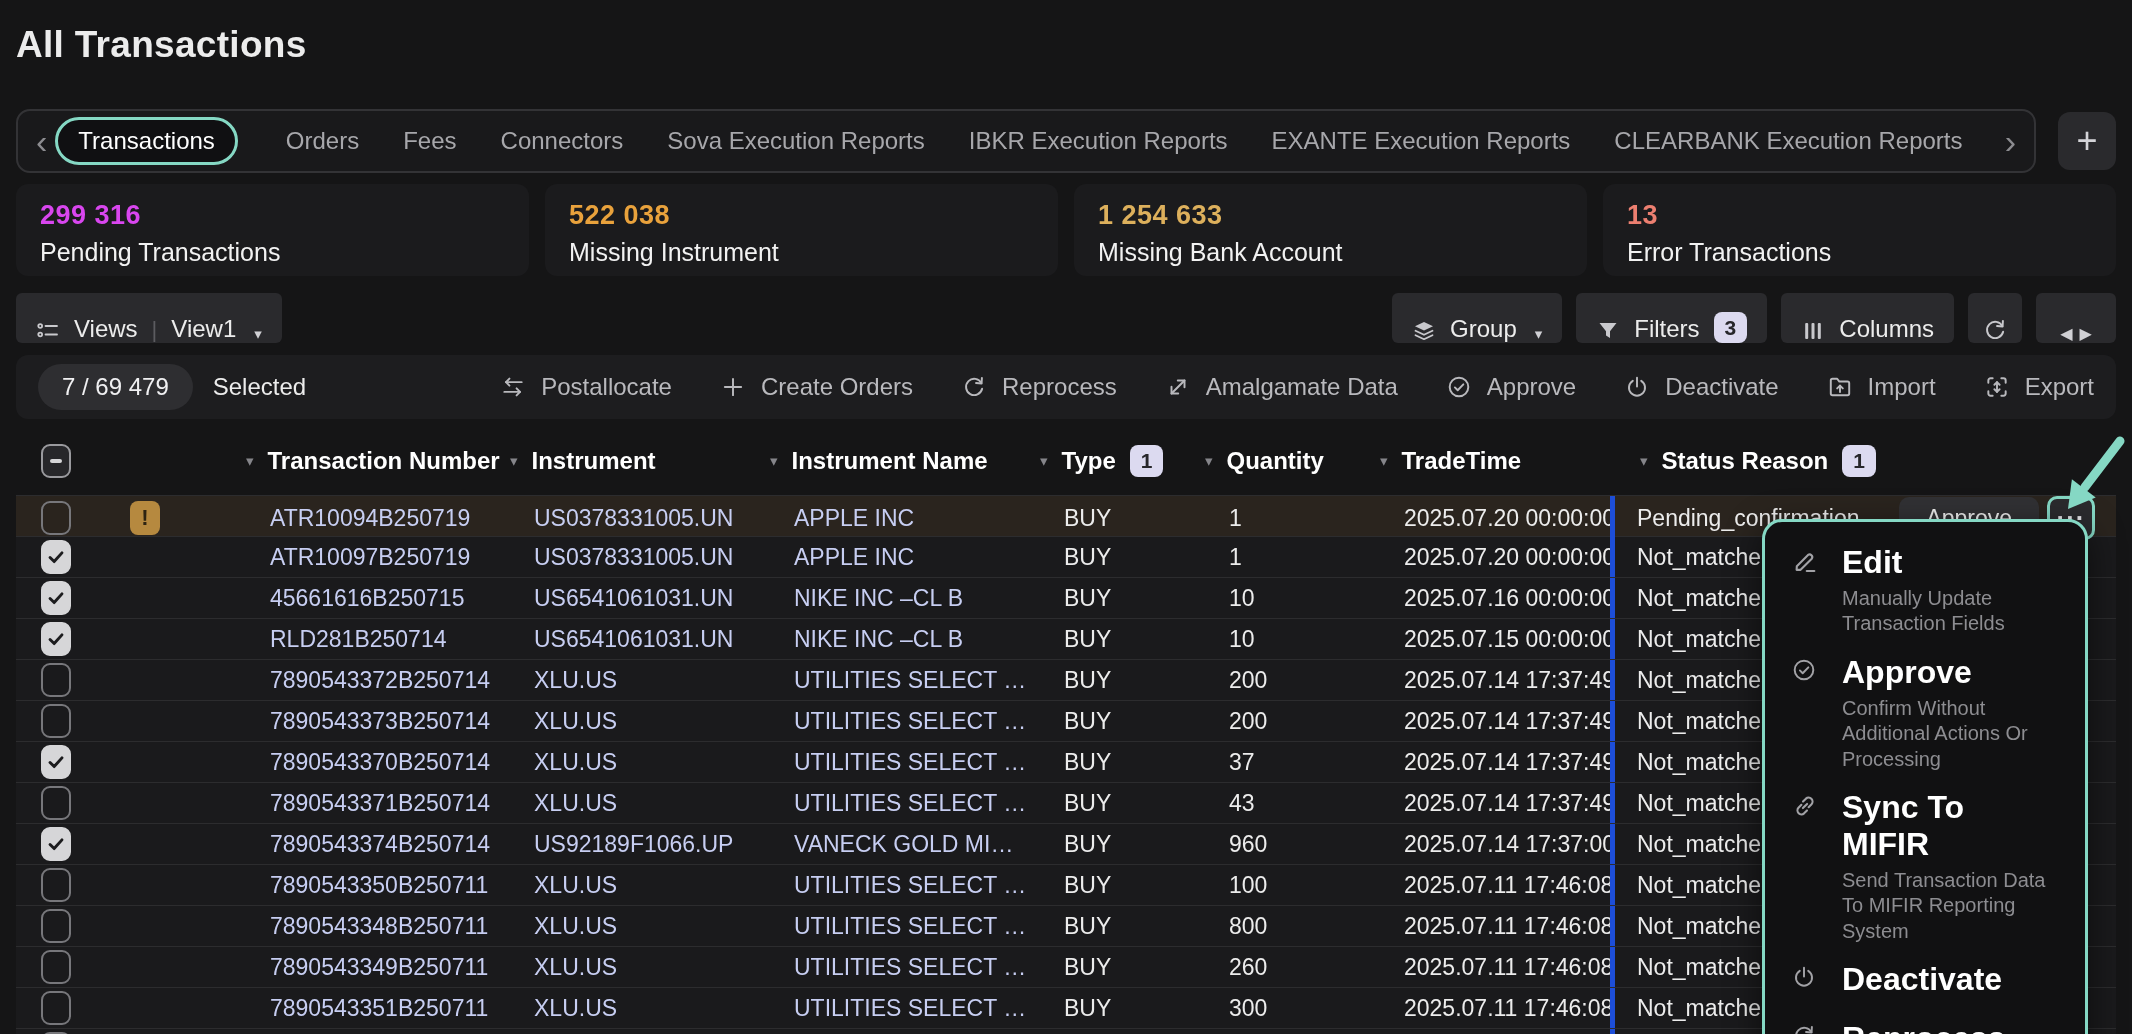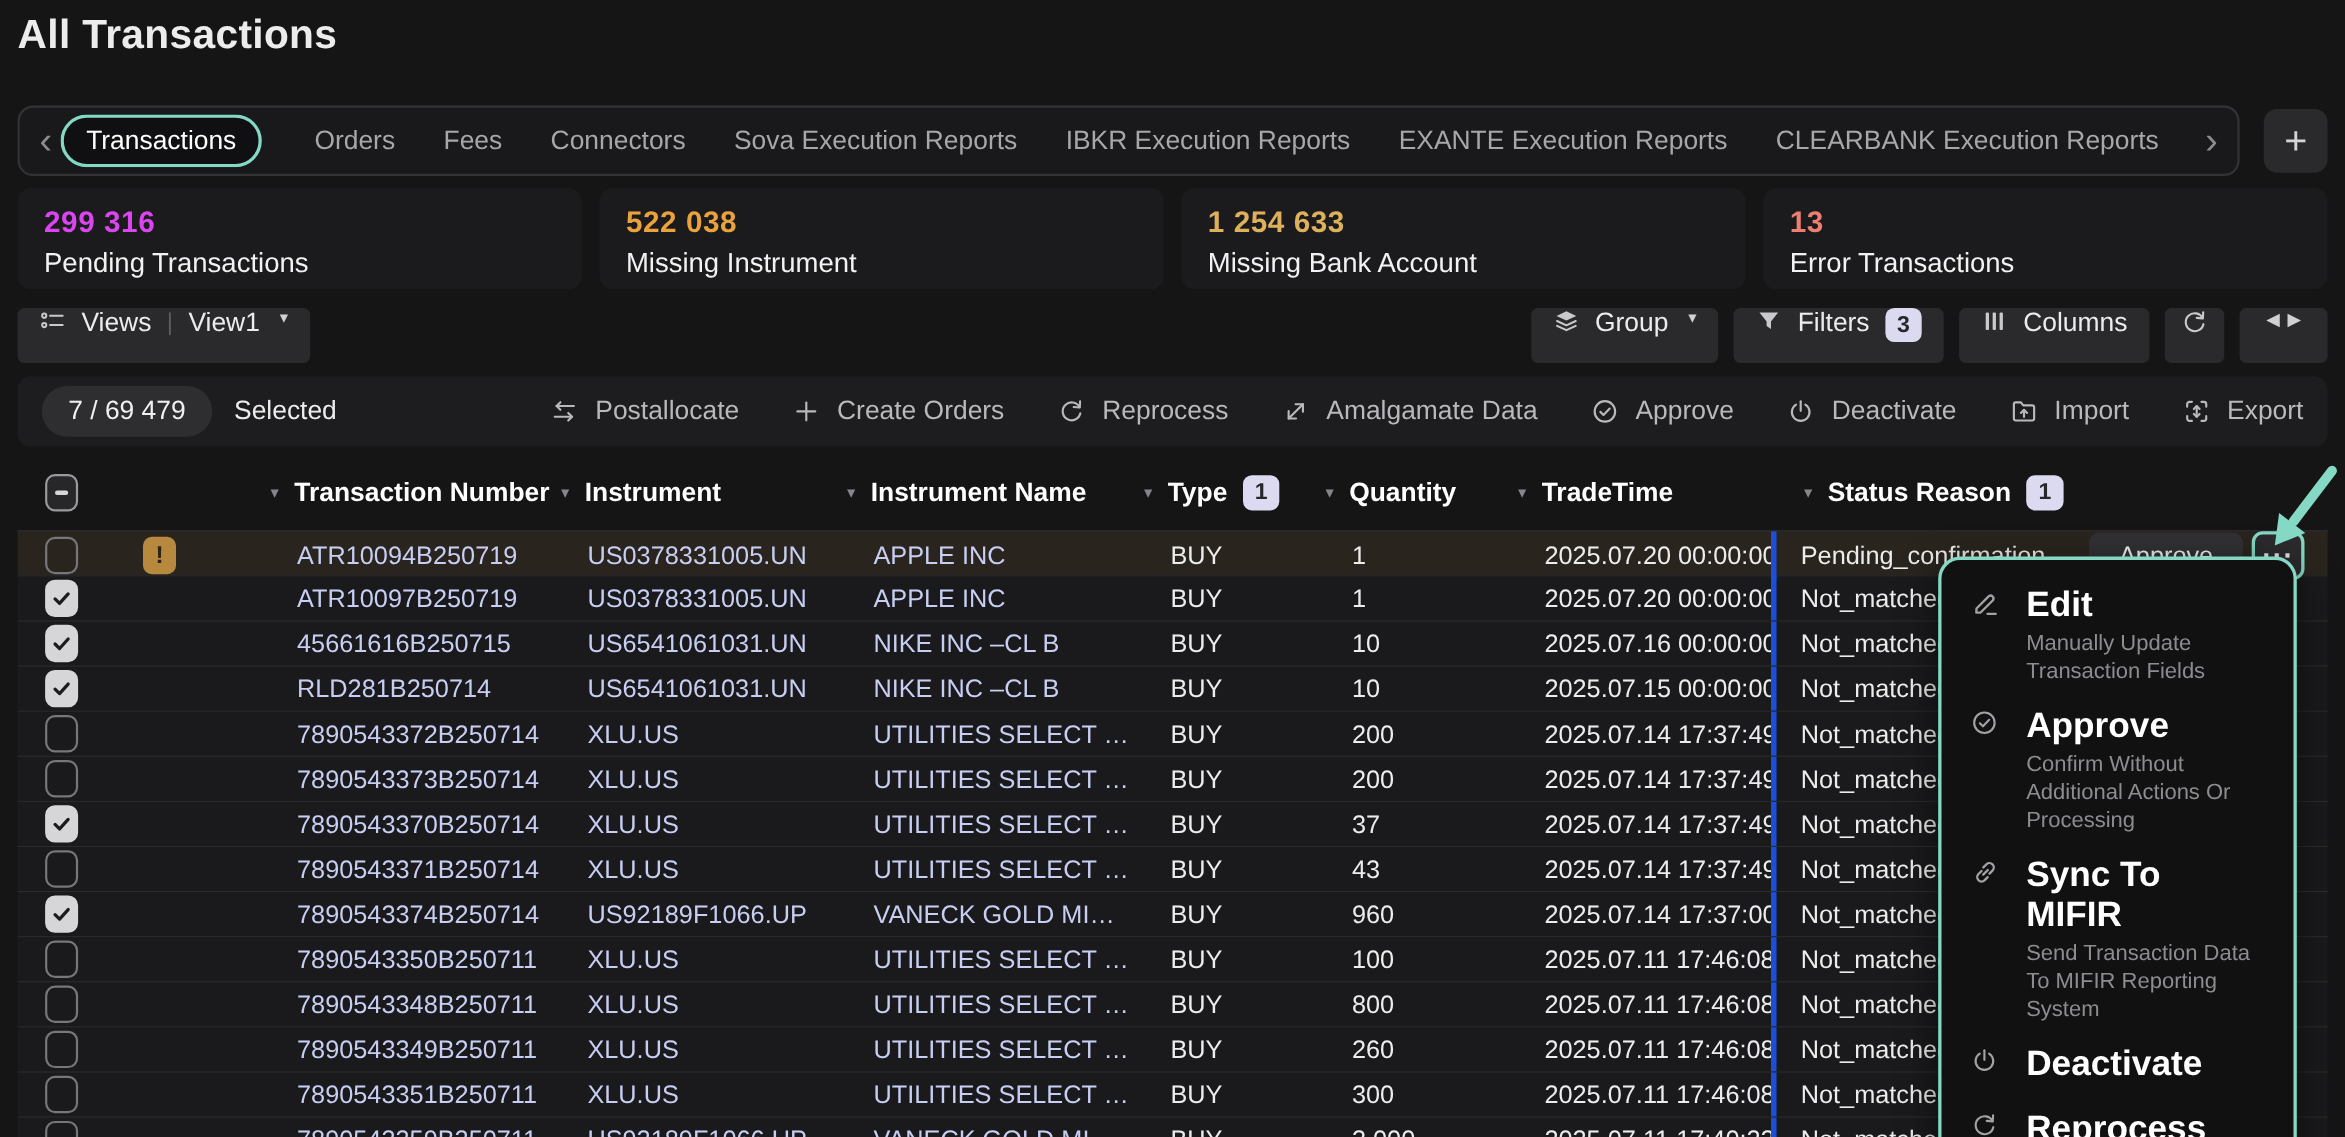--- a/index.html
+++ b/index.html
@@ -5,40 +5,40 @@
   :root{
     --bg:#151516; --panel:#1b1b1d; --panel2:#1d1d1f; --btn:#2a2a2d;
     --border:#333336; --rowline:#2c2c2e; --text:#ececec; --muted:#a7a7ab;
     --muted2:#b9b9bd; --desc:#8d8d91; --link:#c7cef2; --accent:#85d8c4;
     --badge:#dcdaf0; --cols:80px 150px 264px 260px 270px 165px 175px 230px 1fr;
   }
   *{box-sizing:border-box;margin:0;padding:0}
   html,body{width:2132px;height:1034px;overflow:hidden}
   body{background:var(--bg);color:var(--text);font-family:"Liberation Sans",sans-serif;position:relative}
   .page{padding:0 16px;position:relative;height:100%}
-  h1{font-size:37px;line-height:48px;font-weight:700;margin-top:8px;letter-spacing:.3px}
+  h1{font-size:37px;line-height:48px;font-weight:700;margin-top:21px;letter-spacing:.3px}
 
   
   .tabrow{display:flex;gap:22px;align-items:center;margin-top:40px}
   .tabbar{flex:1;display:flex;align-items:center;background:#19191b;border:2px solid var(--border);border-radius:14px;height:64px;padding:0 10px;overflow:hidden}
   .chev{color:#8c8c90;font-size:34px;line-height:1;padding:0 8px;flex:none;font-weight:400}
   .tabs{display:flex;gap:44px;align-items:center;flex:1;overflow:hidden;white-space:nowrap}
   .tab{color:var(--muted);font-size:24px;flex:none}
   .tab.selected{color:#fff;border:3px solid var(--accent);border-radius:999px;padding:7px 20px;background:#101012;margin-right:4px}
   .add-tab{flex:none;width:58px;height:58px;background:var(--btn);border:none;border-radius:12px;color:#d4d4d8;font-size:36px;line-height:1;display:flex;align-items:center;justify-content:center}
 
   
   .stats{display:flex;gap:16px;margin-top:11px}
   .card{flex:1;background:var(--panel);border-radius:12px;padding:16px 24px;height:92px}
   .card .val{font-size:27px;font-weight:700;letter-spacing:.5px}
   .card .lbl{font-size:25px;color:#f2f2f2;margin-top:7px}
 
   
   .viewsrow{display:flex;justify-content:space-between;align-items:center;margin-top:17px}
-  .btn{background:var(--btn);border:none;border-radius:6px;height:50px;display:inline-flex;align-items:flex-start;gap:14px;padding:0 20px;font-size:24px;color:var(--text);font-family:inherit}
+  .btn{background:var(--btn);border:none;border-radius:6px;height:50px;display:inline-flex;align-items:flex-end;gap:14px;padding:0 20px;font-size:24px;color:var(--text);font-family:inherit}
   .btn .sep{color:#5c5c60;font-size:22px}
   .caret{font-size:15px;color:#d0d0d4;margin-left:4px}
   .right-controls{display:flex;gap:14px;align-items:center}
   .icon-btn{width:54px;justify-content:center;padding:0}
   .panes{width:80px;justify-content:center;gap:7px;padding:0}
   .panes span{font-size:16px;color:#d0d0d4}
   .badge{background:var(--badge);color:#27272b;font-size:21px;font-weight:700;border-radius:8px;padding:3px 11px;line-height:1.2}
   .icon{display:inline-flex;color:#c9c9cd}
   .icon svg{stroke:currentColor;fill:none;stroke-width:1.8;stroke-linecap:round;stroke-linejoin:round}
 

